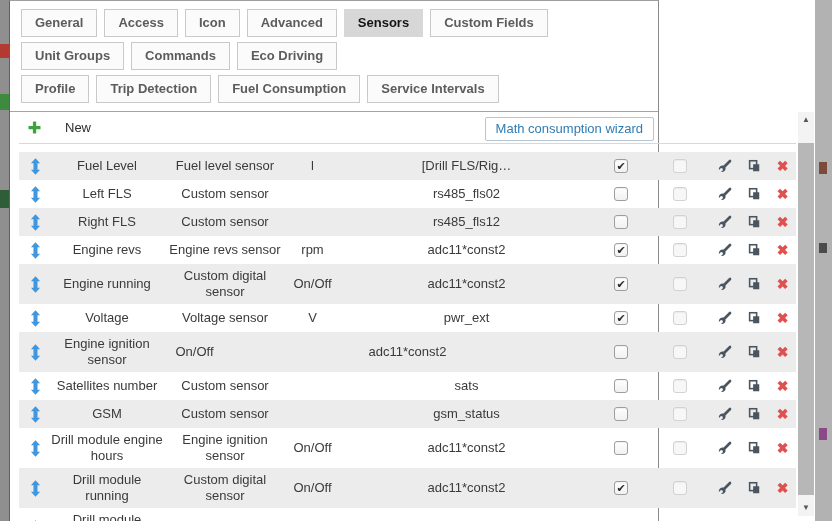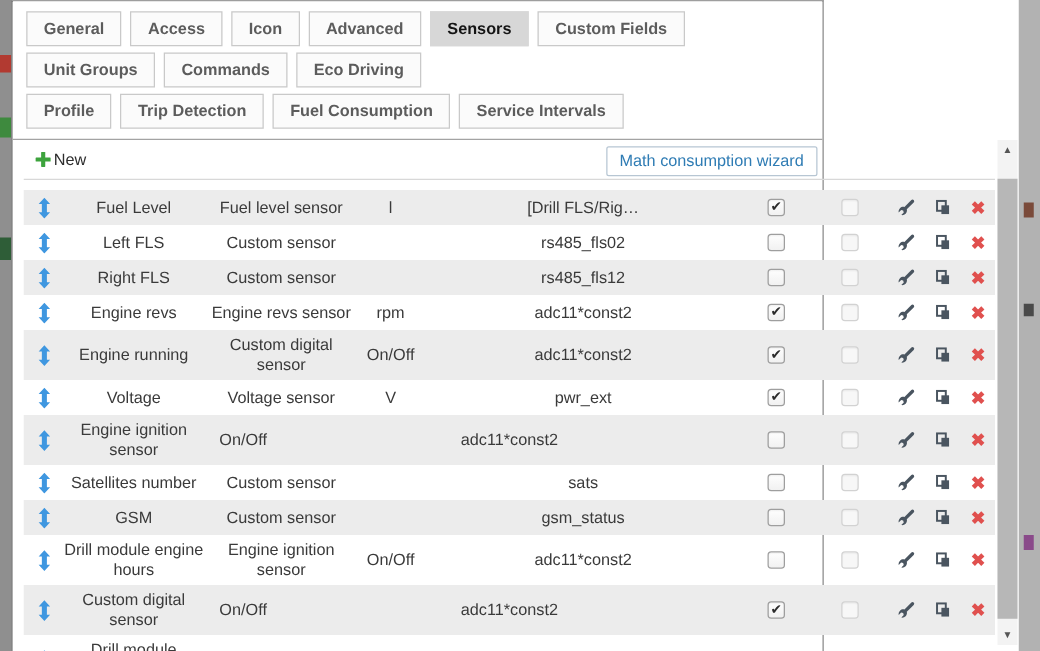--- a/index.html
+++ b/index.html
@@ -30,21 +30,21 @@
     background:#fbfbfb; border:1px solid #c9c9c9; color:#5c5c5c;
     font-weight:bold; font-size:13px; cursor:pointer; white-space:nowrap;
   }
   .tab.active { background:var(--active-tab-bg,#d7d7d7); border-color:var(--active-tab-bg,#d7d7d7); color:#141414; }
 
   
   .toolbar {
     margin-top:3px; border-top:1px solid #a3a3a3; height:32px;
     display:flex; align-items:center; position:relative; padding-left:18px;
   }
-  .new-btn { display:inline-flex; align-items:center; gap:2px; color:#2d2d2d; cursor:pointer; }
+  .new-btn { display:inline-flex; align-items:center; gap:24px; color:#2d2d2d; cursor:pointer; }
   .plus-icon { color:var(--accent-green,#3da33d); display:inline-flex; }
   .wizard-btn {
     position:absolute; right:4px; top:5px; padding:3px 10px 4px 10px;
     background:#fff; border:1px solid #b7c6d3; border-radius:2px;
     color:var(--wizard-blue,#2f7cb4); font-size:13px; cursor:pointer;text-align:center;
   }
 
   
   .sensor-table { margin-left:9px; width:777px; border-top:1px solid #d8d8d8; padding-top:8px; }
   .row { display:flex; align-items:center; min-height:28px; padding:4px 0; line-height:16px;text-align:center; }
@@ -532,20 +532,21 @@
   </div>
 
   <div class="row striped">
     <span class="cell-handle">
       <span style="display:inline-flex;">
         <svg width="11" height="17" viewBox="0 0 12 18" fill="currentColor">
           <path d="M6 0 L11 5.5 H8.2 V12.5 H11 L6 18 L1 12.5 H3.8 V5.5 H1 Z"></path>
         </svg>
       </span>
     </span>
+    <span class="cell-name">Drill module running</span>
     <span class="cell-type">Custom digital sensor</span>
     <span class="cell-unit">On/Off</span>
     <span class="cell-param">adc11*const2</span>
     <span class="cell-cb1">
       <span class="cb">
             <span class="cb-glyph">✔</span>
           </span>
     </span>
     <span class="cell-cb2">
       <span class="cb disabled">

